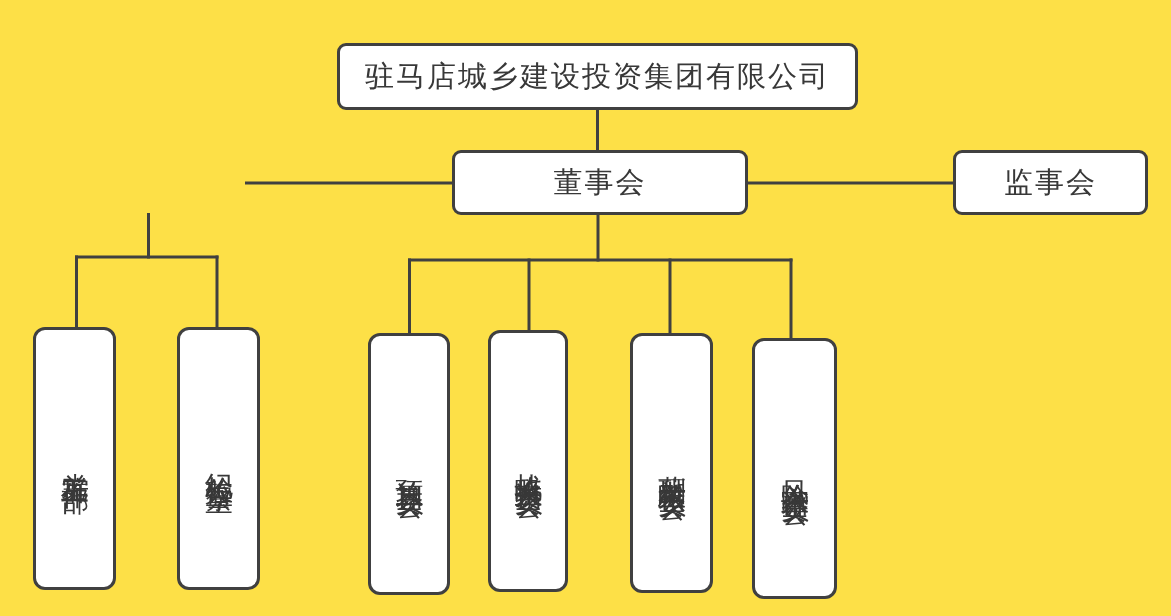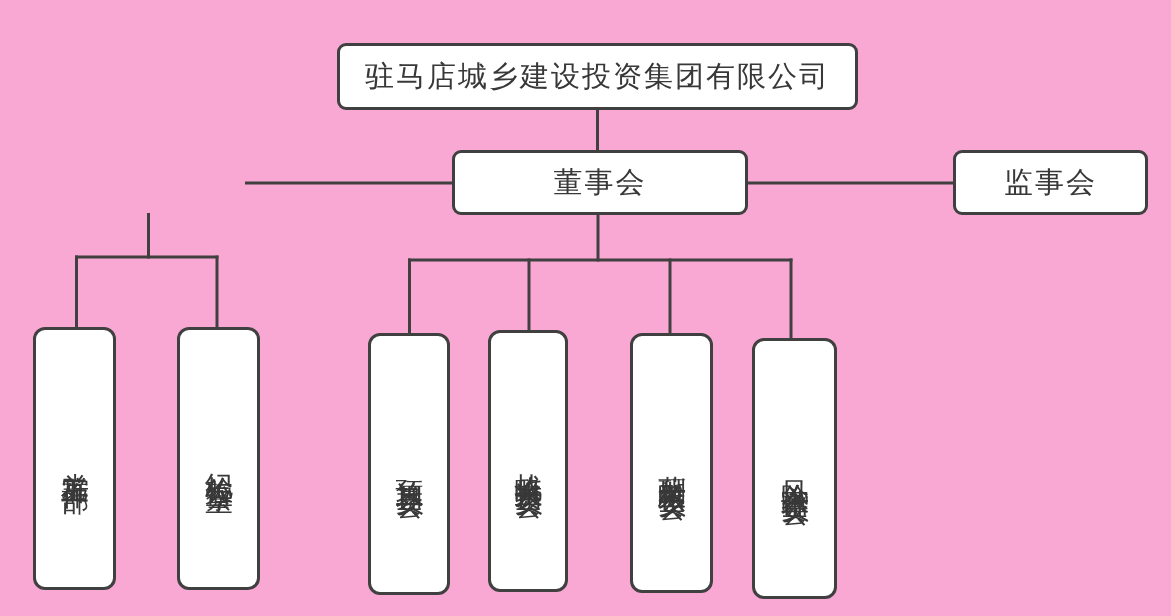--- a/index.html
+++ b/index.html
@@ -4,21 +4,21 @@
 <style>
   html, body {
     margin: 0;
     padding: 0;
     background: #ffffff;
   }
   .canvas {
     position: relative;
     width: 1171px;
     height: 616px;
-    background: #f9a8d4;
+    background: #fde047;
     font-family: "Liberation Sans", "DejaVu Sans", sans-serif;
     overflow: hidden;
   }
   .connectors {
     position: absolute;
     left: 0;
     top: 0;
     z-index: 1;
   }
   .connectors line {

